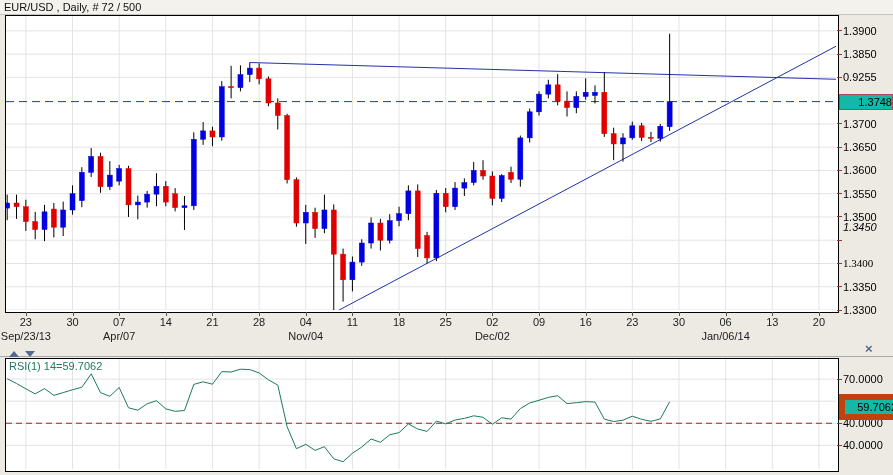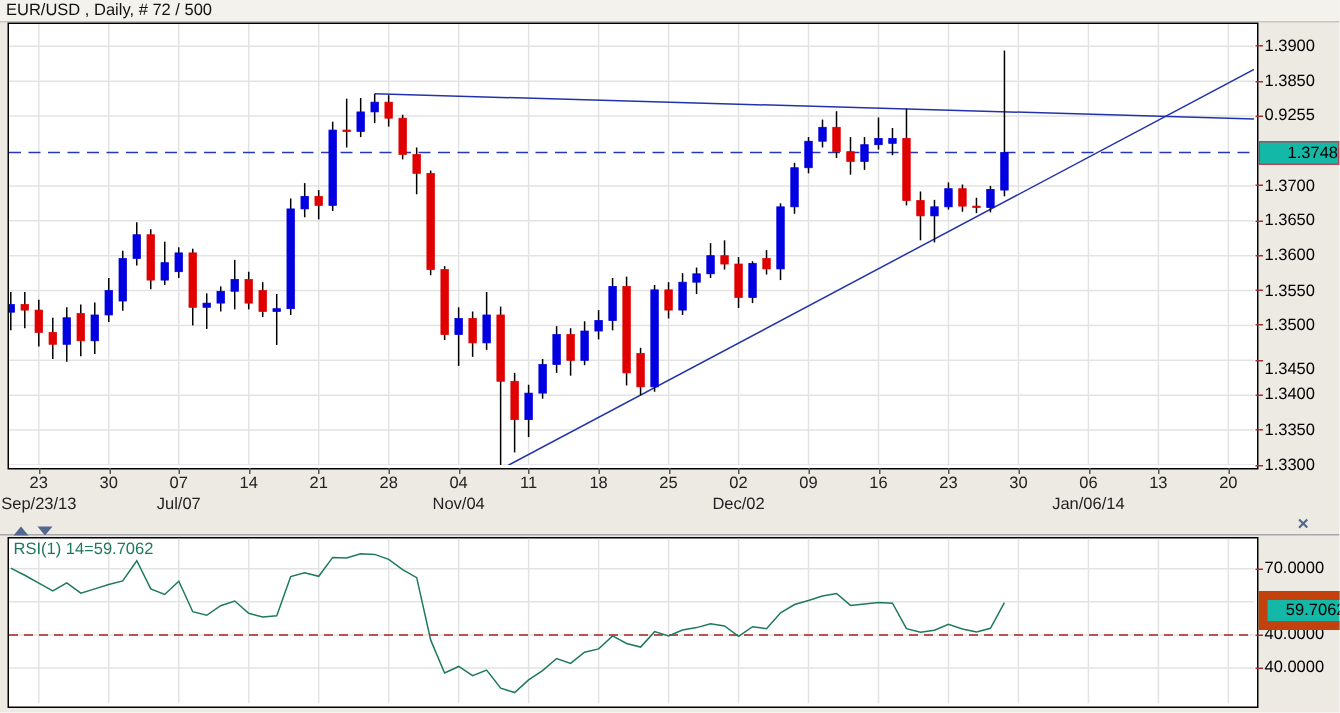--- a/index.html
+++ b/index.html
@@ -240,23 +240,23 @@
       <div class="axis-label" style="top: 116.924px;">1.3700</div>
       <div class="axis-tick" style="top: 146.684px;"></div>
       <div class="axis-label" style="top: 140.184px;">1.3650</div>
       <div class="axis-tick" style="top: 169.943px;"></div>
       <div class="axis-label" style="top: 163.443px;">1.3600</div>
       <div class="axis-tick" style="top: 193.203px;"></div>
       <div class="axis-label" style="top: 186.703px;">1.3550</div>
       <div class="axis-tick" style="top: 216.462px;"></div>
       <div class="axis-label" style="top: 209.962px;">1.3500</div>
       <div class="axis-tick" style="top: 239.722px;"></div>
-      <div class="axis-label" style="top: 239px;">1.3450</div>
+      <div class="axis-label" style="top: 220px; font-style: italic;">1.3450</div>
       <div class="axis-tick" style="top: 262.981px;"></div>
-      <div class="axis-label" style="top: 256.481px;">1.3400</div>
+      <div class="axis-label" style="top: 256.481px; font-family: Liberation Serif, serif;">1.3400</div>
       <div class="axis-tick" style="top: 286.241px;"></div>
       <div class="axis-label" style="top: 279.741px;">1.3350</div>
       <div class="axis-tick" style="top: 309.5px;"></div>
       <div class="axis-label" style="top: 303px;">1.3300</div>
     </div>
   <div id="current-price-badge" class="badge" style="top: 93.5949px;">1.3748</div>
 
   <div id="date-axis">
       <div class="wk-tick" style="left: 25.86px;"></div>
       <div class="wk-label" style="left: 12.86px;">23</div>
@@ -288,21 +288,21 @@
       <div class="wk-label" style="left: 619.31px;">23</div>
       <div class="wk-tick" style="left: 678.96px;"></div>
       <div class="wk-label" style="left: 665.96px;">30</div>
       <div class="wk-tick" style="left: 725.61px;"></div>
       <div class="wk-label" style="left: 712.61px;">06</div>
       <div class="wk-tick" style="left: 772.26px;"></div>
       <div class="wk-label" style="left: 759.26px;">13</div>
       <div class="wk-tick" style="left: 818.91px;"></div>
       <div class="wk-label" style="left: 805.91px;">20</div>
       <div class="month-label" style="left: -9.14px;">Sep/23/13</div>
-      <div class="month-label" style="left: 84.16px;">Jul/07</div>
+      <div class="month-label" style="left: 84.16px;">Apr/07</div>
       <div class="month-label" style="left: 270.76px;">Nov/04</div>
       <div class="month-label" style="left: 457.36px;">Dec/02</div>
       <div class="month-label" style="left: 690.61px;">Jan/06/14</div>
     </div>
 
   <div id="splitter"></div>
   <div id="collapse-up-icon"></div>
   <div id="collapse-down-icon"></div>
   <div id="close-indicator-icon">×</div>
 

